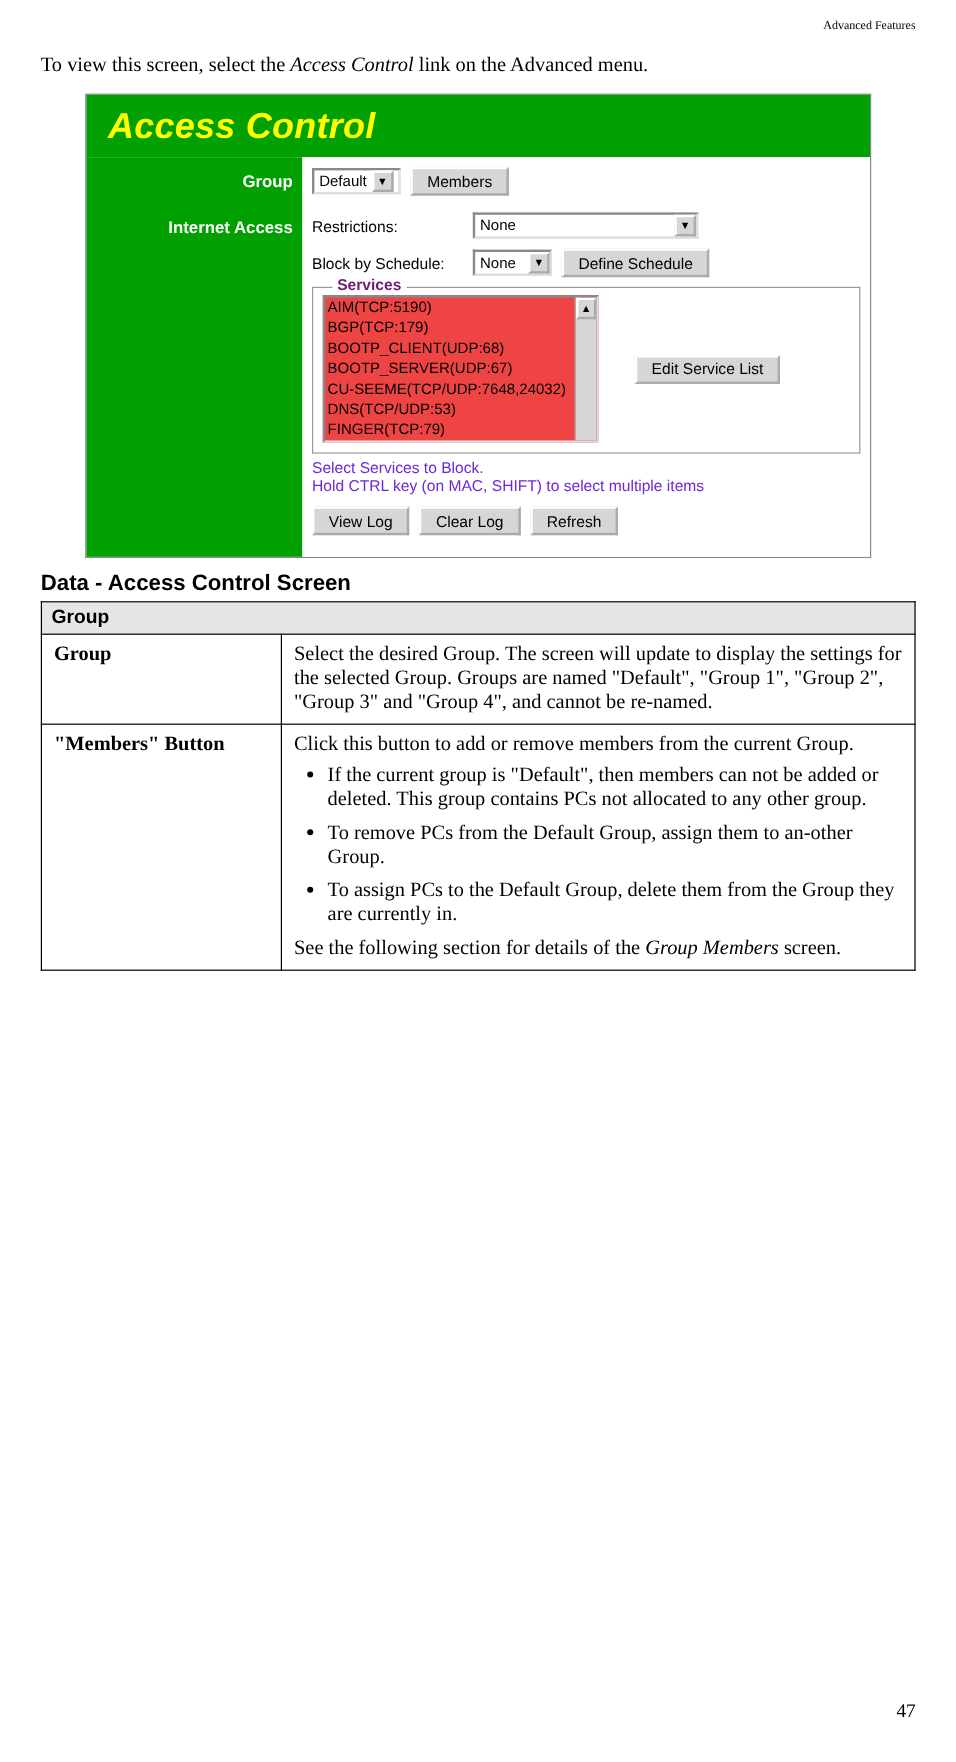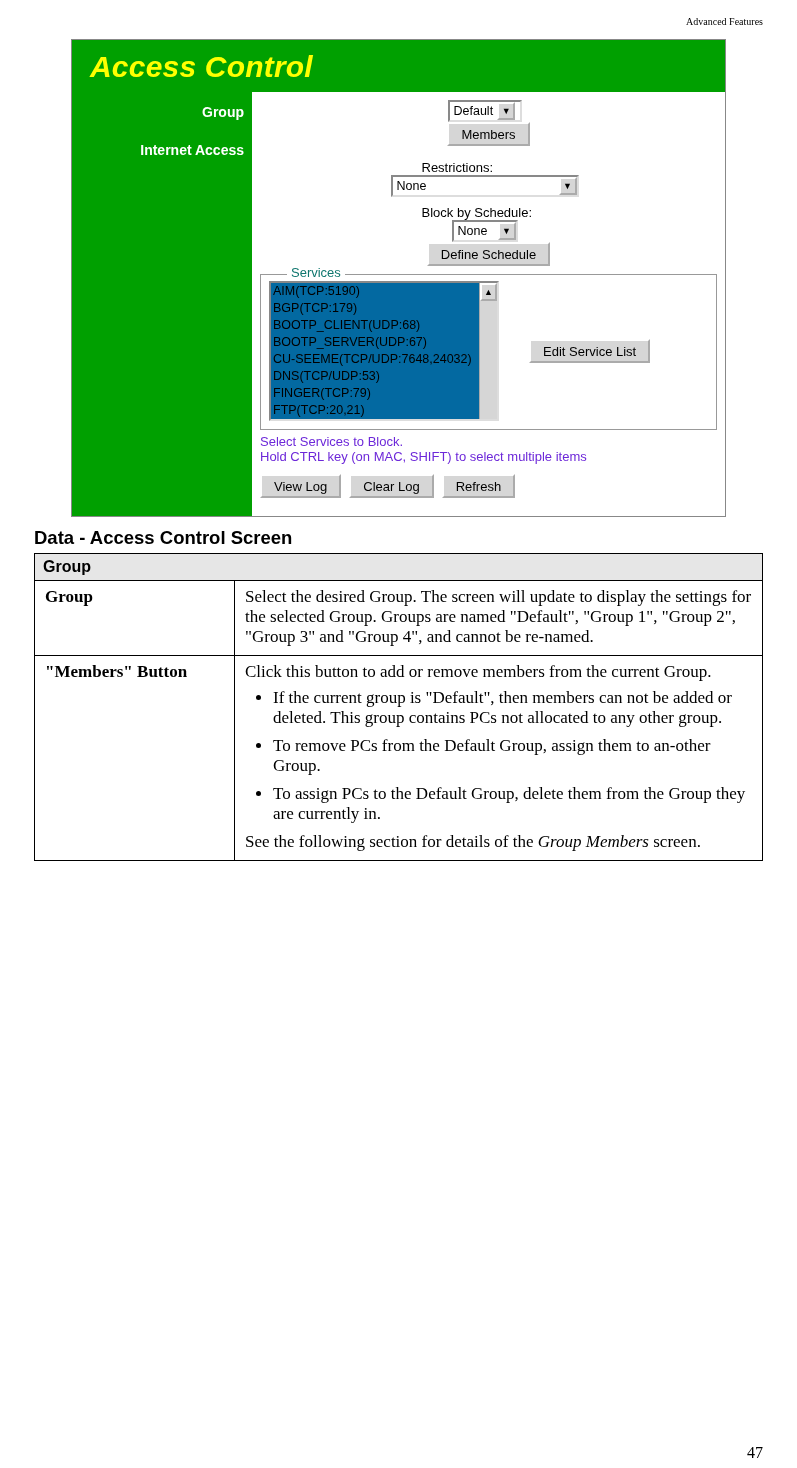--- a/index.html
+++ b/index.html
@@ -77,21 +77,21 @@
   .side-label {
     margin-bottom: 22px;
     margin-top: 2px;
   }
   .ss-main {
     background: #fff;
     flex: 1;
     padding: 8px 8px 10px 8px;
     color: #000;
   }
-  .row { margin-bottom: 8px; display: flex; align-items: center; flex-wrap: wrap; flex-direction: column; }
+  .row { margin-bottom: 8px; display: flex; align-items: center; flex-wrap: wrap; }
   .lbl { color: #000000; font-size: 13px; margin-right: 6px; }
   .win-select {
     display: inline-flex;
     align-items: center;
     background: #fff;
     border: 2px inset #ddd;
     height: 22px;
     padding: 0 0 0 4px;
     font-size: 12.5px;
     color: #000;
@@ -123,35 +123,36 @@
   }
   .fieldset {
     border: 1px solid #999;
     padding: 6px 8px 8px 8px;
     margin-top: 6px;
     position: relative;
   }
   .fieldset .legend {
     position: absolute;
     top: -10px;
-    left: 26px;
+    left: 16px;
     background: #fff;
     padding: 0 4px;
     font-size: 13px;
-    color: #0f766e;
+    color: #701a75;
+    font-weight: bold;
   }
   .listbox-wrap {
     display: flex;
     align-items: center;
   }
   .listbox {
-    background: #0369a1;
+    background: #ef4444;
     border: 2px inset #ddd;
     width: 230px;
-    height: 140px;
+    height: 123px;
     font-size: 12.5px;
     overflow: hidden;
     position: relative;
     text-decoration: underline;
   }
   .listbox-inner {
     position: absolute;
     left: 2px; top: 0; right: 20px; bottom: 0;
     line-height: 17px;
   }
@@ -209,32 +210,35 @@
     font-size: 17px;
   }
   table.data td.rowlabel {
     font-weight: bold;
     width: 200px;
   }
   table.data ul { margin: 6px 0 8px 0; padding-left: 28px; }
   table.data li { margin-bottom: 8px; }
   .pagenum {
     position: absolute;
-    bottom: 6px;
+    bottom: 32px;
     right: 34px;
     font-size: 16px;
   }
 </style>
 </head>
 <body>
 
 <div class="page">
   <div class="header-right">Advanced Features</div>
 
 
+  <p class="intro">
+    <span>To view this screen, select the </span><em>Access Control</em><span> link on the Advanced menu.</span>
+  </p>
 
   <div class="figure-wrap">
     <div class="screenshot">
       <div class="ss-titlebar">
         <span class="ss-title">Access Control</span>
       </div>
       <div class="ss-body">
         <div class="ss-sidebar">
           <div class="side-label">Group</div>
           <div class="side-label">Internet Access</div>

